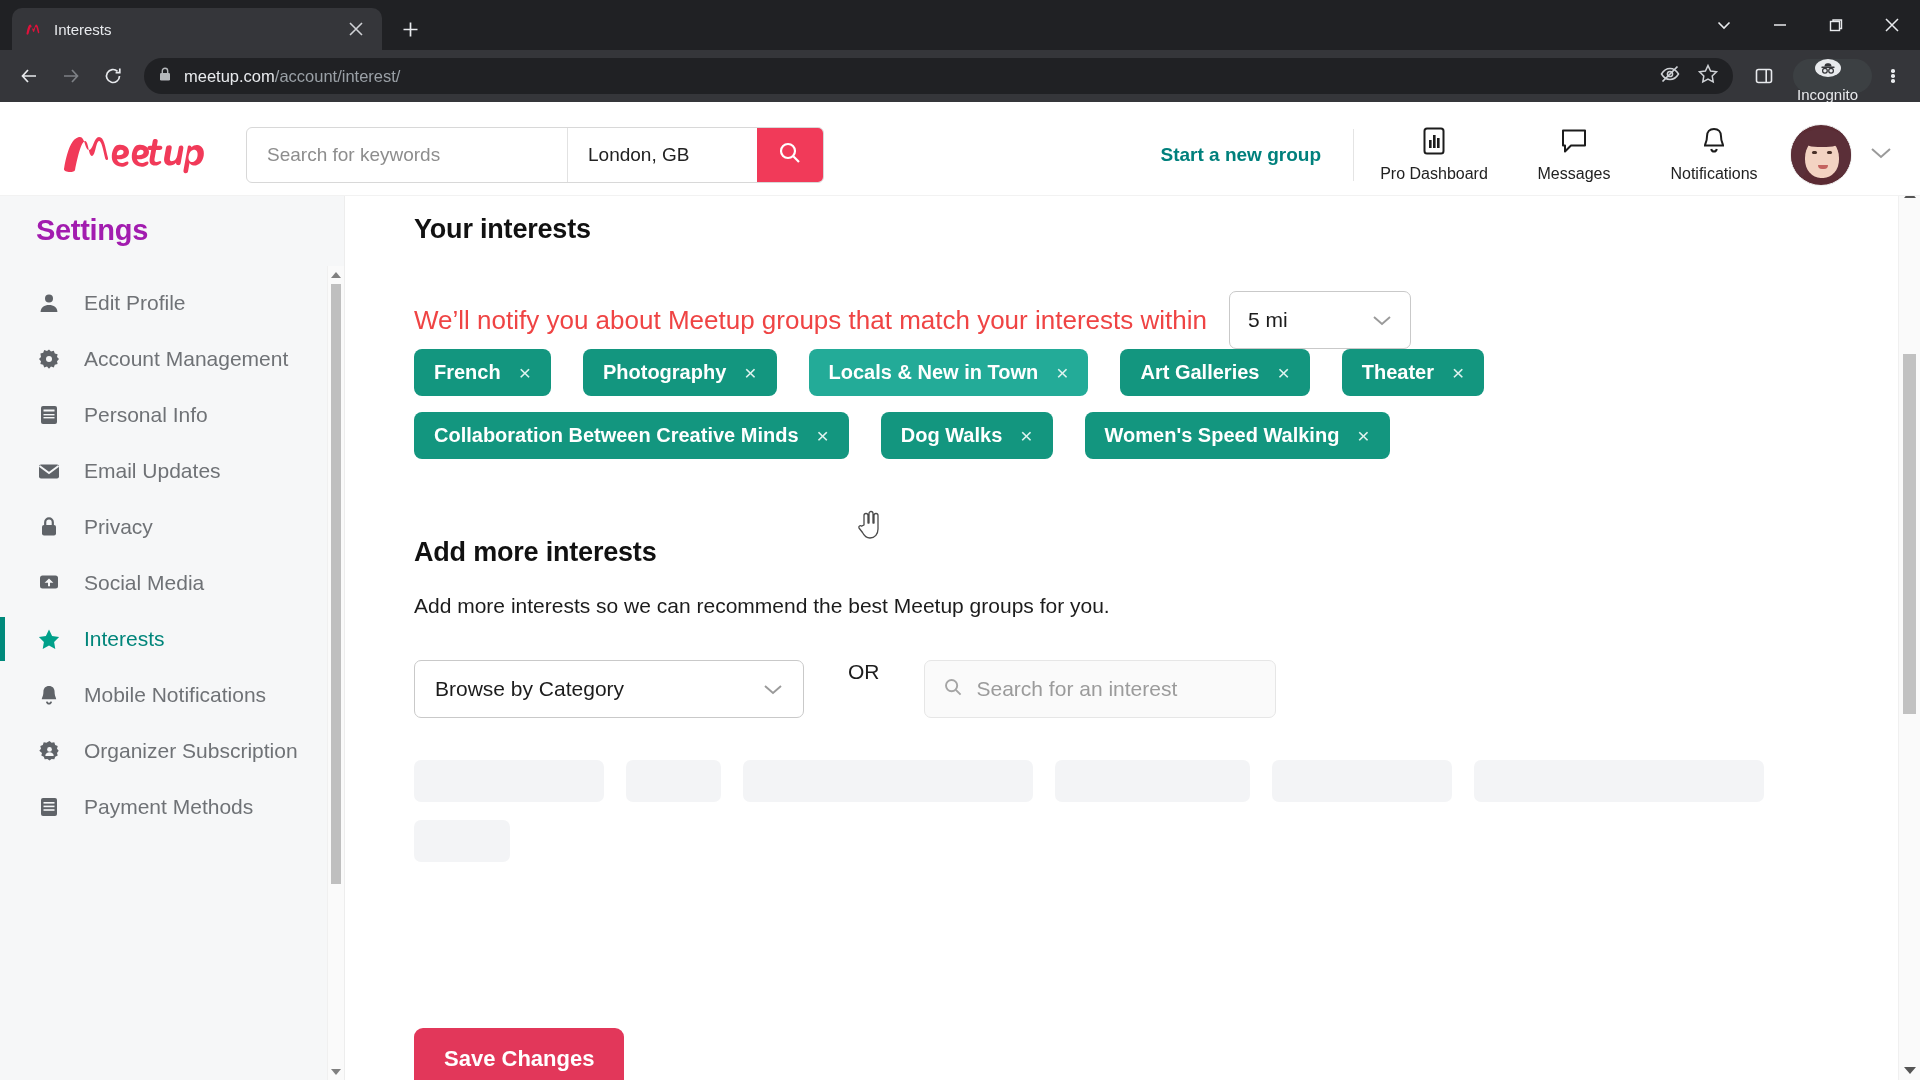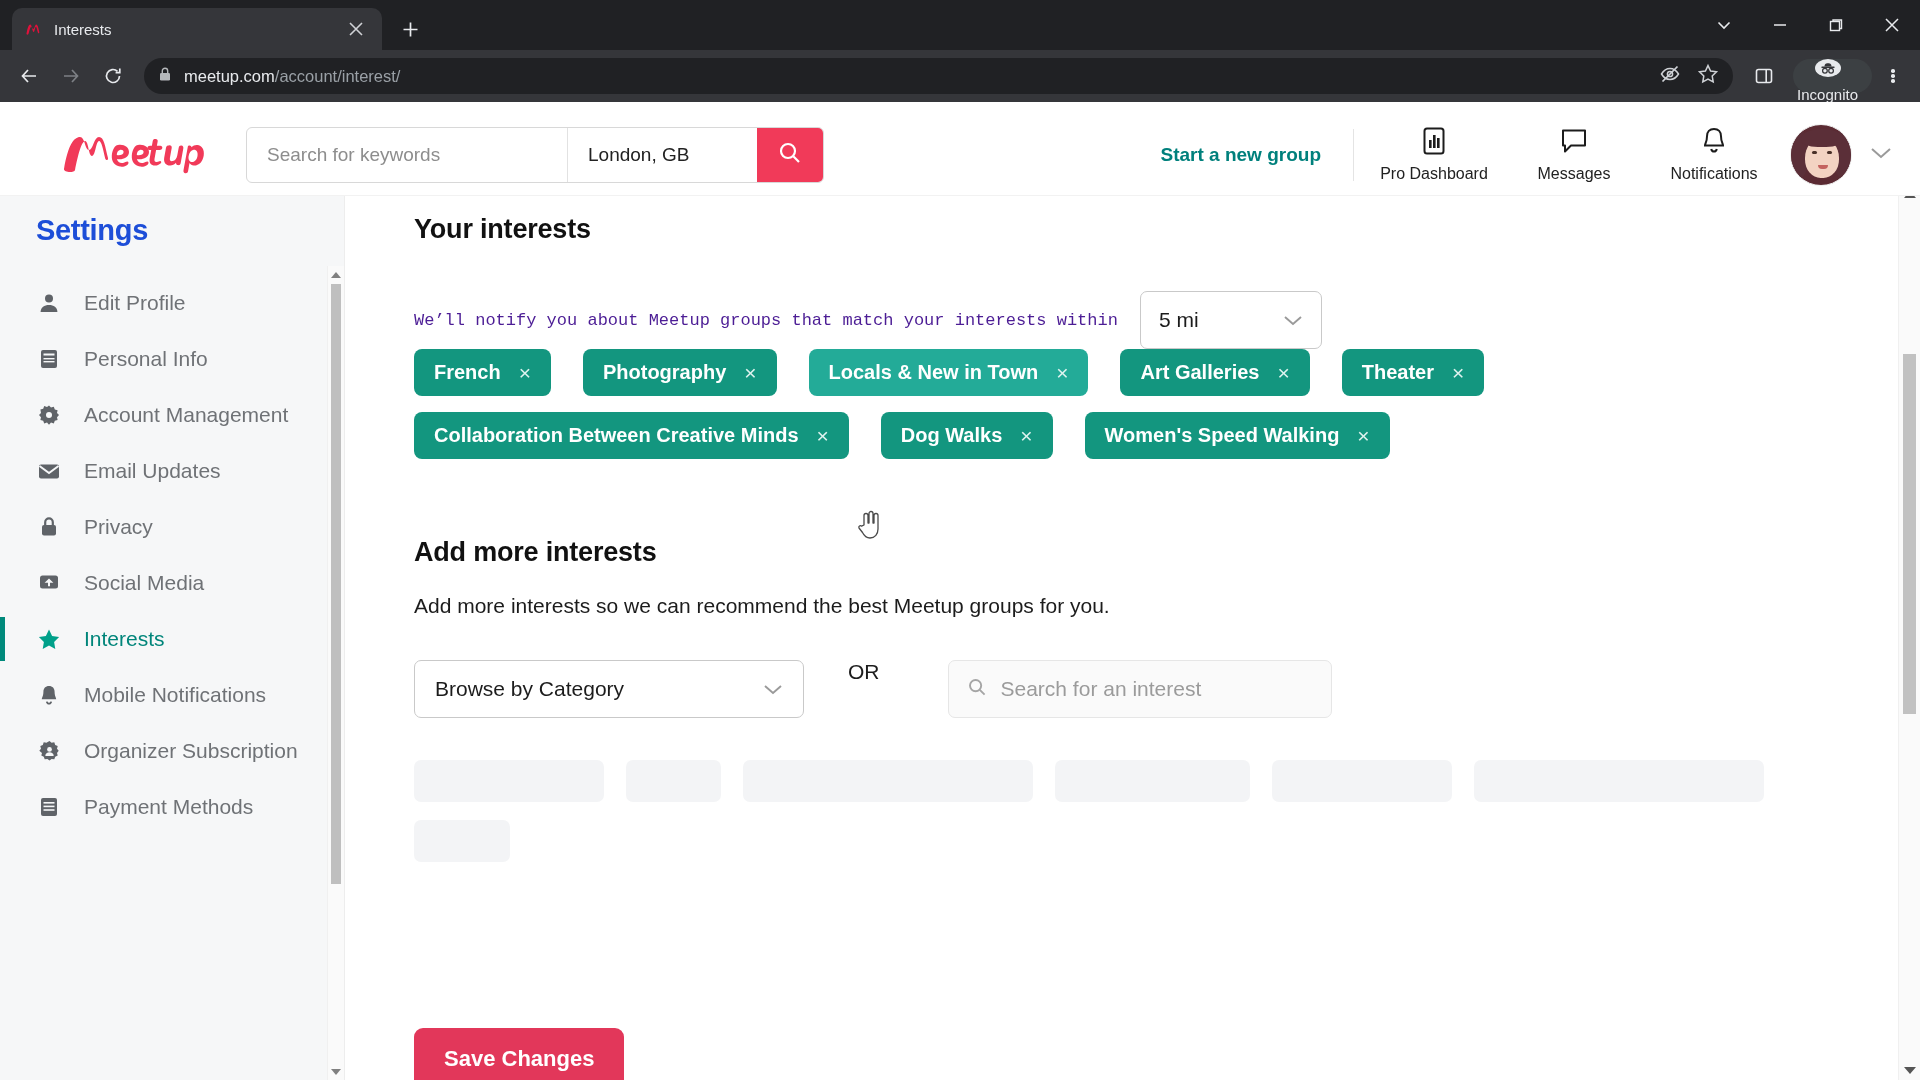--- a/index.html
+++ b/index.html
@@ -132,21 +132,21 @@
   .avatar .mouth { position: absolute; left: 27px; top: 40px; width: 10px; height: 4px; background: #c4635f; border-radius: 0 0 6px 6px; }
   .avatar .bangs { position: absolute; left: 10px; top: 4px; width: 42px; height: 18px; background: #5b2f38; border-radius: 50% 50% 40% 40%; }
   .caret-hdr { margin-left: 18px; margin-right: 28px; color: #9a9a9a; }
 
   
   .sidebar {
     position: absolute; left: 0; top: 82px; bottom: 0; width: 345px;
     background: #f6f7f8; border-right: 1px solid #ededed; overflow: hidden;
   }
   .sb-inner { padding: 30px 0 0 0; }
-  .sb-title { font-size: 29px; font-weight: 700; color: #1d4ed8; padding: 0 0 28px 36px; letter-spacing: -0.3px; }
+  .sb-title { font-size: 29px; font-weight: 700; color: #a21caf; padding: 0 0 28px 36px; letter-spacing: -0.3px; }
   .sb-item {
     display: flex; align-items: center; gap: 22px; padding: 11px 18px 11px 36px;
     color: #6f7276; font-size: 21px; position: relative; min-height: 56px;
   }
   .sb-item .sb-icon { width: 26px; display: flex; align-items: center; justify-content: center; flex: none; color: #5f6368; }
   .sb-item .sb-label { line-height: 1.28; }
   .sb-item.active { color: #00857a; font-weight: 400; }
   .sb-item.active .sb-icon { color: #00a08a; }
   .sb-item.active::before {
     content: ""; position: absolute; left: 0; top: 6px; bottom: 6px; width: 5px; background: #00897b;
@@ -169,21 +169,21 @@
   .arrow-up { width: 0; height: 0; border-left: 5px solid transparent; border-right: 5px solid transparent; border-bottom: 6px solid #808080; }
   .arrow-down { width: 0; height: 0; border-left: 5px solid transparent; border-right: 5px solid transparent; border-top: 6px solid #808080; }
 
   
   .content {
     position: absolute; left: 362px; top: 82px; right: 22px; bottom: 0;
     overflow: hidden; background: #fff; padding: 30px 0 0 52px;
   }
   h2.sec-title { font-size: 27px; font-weight: 700; color: #111; letter-spacing: -0.2px; }
   .notify-row { display: flex; align-items: center; gap: 22px; margin-top: 46px; }
-  .notify-text { font-size: 17px; color: #4c1d95; font-family: Liberation Mono, monospace; }
+  .notify-text { font-size: 26px; color: #ef4444; }
   .distance-select {
     width: 182px; height: 58px; border: 1px solid #c9c9c9; border-radius: 7px;
     display: flex; align-items: center; padding: 0 18px; font-size: 21px; color: #1c1c1c;
     background: #fff;
   }
   .distance-select .cv { margin-left: auto; color: #9a9a9a; }
 
   .chips { display: flex; flex-wrap: wrap; gap: 16px 32px; max-width: 1140px; }
   .chip {
     background: #13967f; color: #fff; border-radius: 8px; height: 47px;
@@ -198,23 +198,23 @@
 
   .add-row { display: flex; align-items: flex-start; gap: 16px; margin-top: 42px; }
   .cat-select {
     width: 390px; height: 58px; border: 1px solid #c9c9c9; border-radius: 7px;
     display: flex; align-items: center; padding: 0 20px; font-size: 21px; color: #1c1c1c;
     background: #fff;
   }
   .cat-select .cv { margin-left: auto; color: #9a9a9a; }
   .or-label { font-size: 21px; color: #1c1c1c; margin: 0 28px; }
   .interest-search {
-    width: 384px; height: 58px; border: 1px solid #e6e6e6; border-radius: 7px;
+    width: 352px; height: 58px; border: 1px solid #e6e6e6; border-radius: 7px;
     background: #fafafa; display: flex; align-items: center; gap: 14px; padding: 0 18px;
-    font-size: 21px; color: #9b9b9b; margin-left: 24px;
+    font-size: 21px; color: #9b9b9b;
   }
 
   .skeletons { margin-top: 42px; display: flex; flex-wrap: wrap; gap: 18px 22px; max-width: 1420px; }
   .sk { height: 42px; background: #f3f4f6; border-radius: 7px; }
 
   .save-btn {
     position: absolute; left: 52px; bottom: -10px;
     background: #e2375a; color: #fff; border-radius: 9px;
     font-size: 22px; font-weight: 600; padding: 18px 30px;
   }
@@ -444,38 +444,38 @@
               <svg width="22" height="22" viewBox="0 0 22 22">
                   <circle cx="11" cy="6.6" r="4" fill="#5f6368"></circle>
                   <path d="M2.6 20c0-4.4 3.8-7 8.4-7s8.4 2.6 8.4 7z" fill="#5f6368"></path>
                 </svg>
             </span>
             <span class="sb-label">Edit Profile</span>
           </div>
 
           <div class="sb-item">
             <span class="sb-icon">
+              <svg width="22" height="22" viewBox="0 0 22 22">
+                  <path d="M11 1.5l2 2.1 2.8-.8 1 2.7 2.8.7-.6 2.8 2 2.1-2 2.1.6 2.8-2.8.7-1 2.7-2.8-.8-2 2.1-2-2.1-2.8.8-1-2.7-2.8-.7.6-2.8-2-2.1 2-2.1L2.4 5.5l2.8-.7 1-2.7L9 2.9z" fill="#5f6368"></path>
+                  <circle cx="11" cy="11" r="3" fill="#f6f7f8"></circle>
+                </svg>
+            </span>
+            <span class="sb-label">Account Management</span>
+          </div>
+
+          <div class="sb-item">
+            <span class="sb-icon">
               <svg width="20" height="22" viewBox="0 0 20 22">
                   <rect x="2" y="2" width="16" height="18" rx="2" fill="#5f6368"></rect>
                   <rect x="4.5" y="5.5" width="11" height="2" fill="#f6f7f8"></rect>
                   <rect x="4.5" y="10" width="11" height="1.4" fill="#f6f7f8"></rect>
                   <rect x="4.5" y="13" width="11" height="1.4" fill="#f6f7f8"></rect>
                 </svg>
             </span>
             <span class="sb-label">Personal Info</span>
-          </div>
-
-          <div class="sb-item">
-            <span class="sb-icon">
-              <svg width="22" height="22" viewBox="0 0 22 22">
-                  <path d="M11 1.5l2 2.1 2.8-.8 1 2.7 2.8.7-.6 2.8 2 2.1-2 2.1.6 2.8-2.8.7-1 2.7-2.8-.8-2 2.1-2-2.1-2.8.8-1-2.7-2.8-.7.6-2.8-2-2.1 2-2.1L2.4 5.5l2.8-.7 1-2.7L9 2.9z" fill="#5f6368"></path>
-                  <circle cx="11" cy="11" r="3" fill="#f6f7f8"></circle>
-                </svg>
-            </span>
-            <span class="sb-label">Account Management</span>
           </div>
 
           <div class="sb-item">
             <span class="sb-icon">
               <svg width="24" height="20" viewBox="0 0 24 20">
                   <rect x="2" y="3.5" width="20" height="14" rx="2" fill="#5f6368"></rect>
                   <path d="M2.5 5 L12 12 L21.5 5" stroke="#f6f7f8" stroke-width="2" fill="none"></path>
                 </svg>
             </span>
             <span class="sb-label">Email Updates</span>

